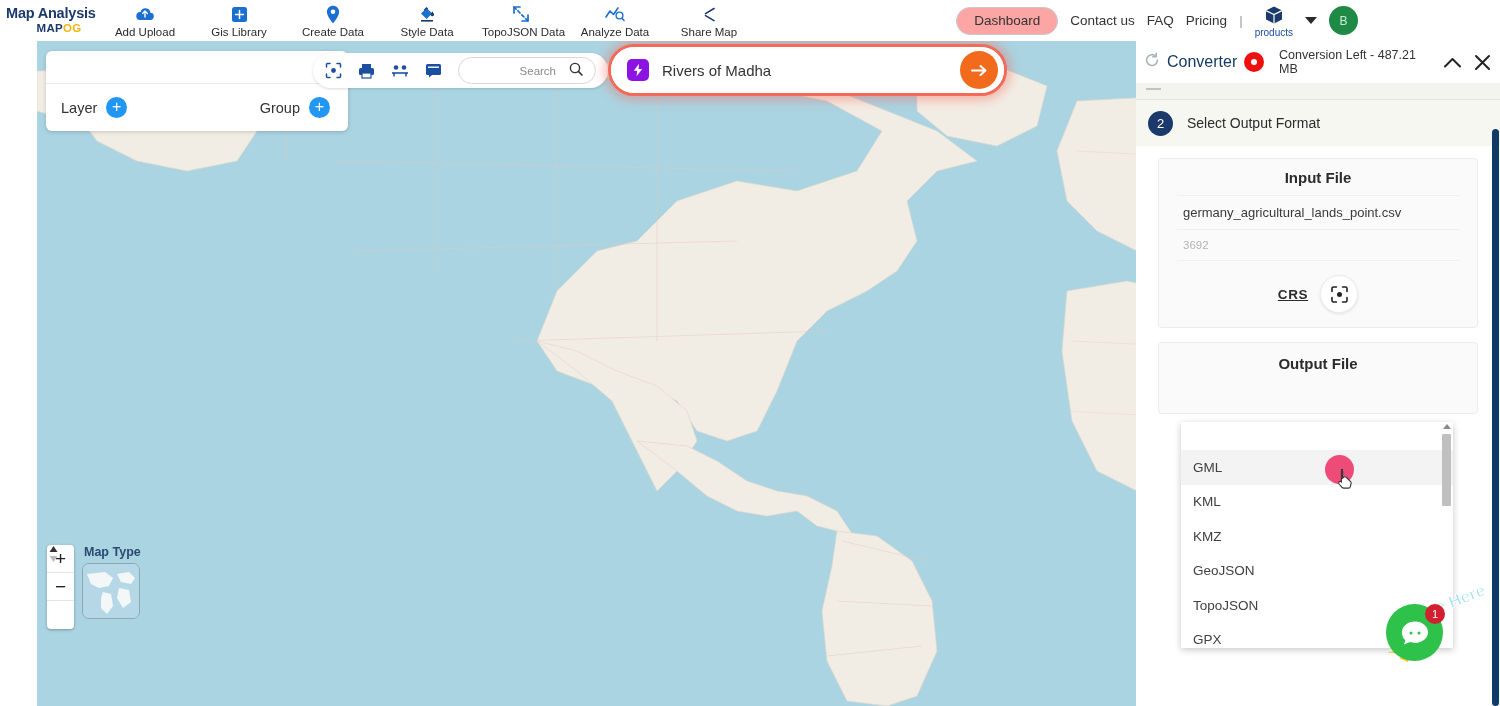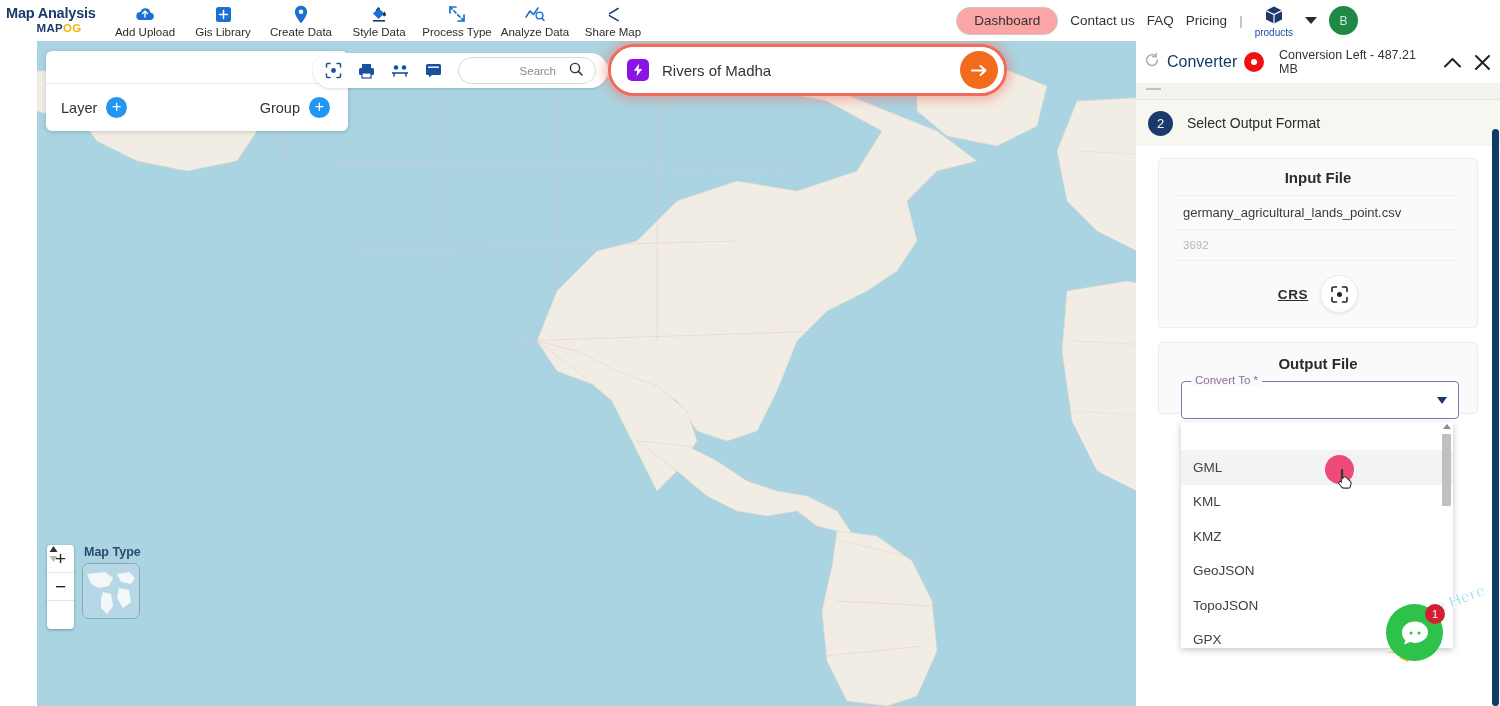--- a/index.html
+++ b/index.html
@@ -20,21 +20,21 @@
   .brand-title {
     font-size: 14.5px; font-weight: bold; color: #1b3a6b; letter-spacing: -0.2px;
     line-height: 15px;
   }
   .brand-logo {
     font-size: 11.5px; font-weight: bold; color: #1b3a6b; letter-spacing: 0.3px;
     text-align: center; line-height: 14px; padding-left: 12px;
   }
   .brand-logo .og { color: #f0b40a; }
 
-  .nav { display: flex; align-items: flex-start; gap: 0px; margin-left: 6px; }
+  .nav { display: flex; align-items: flex-start; gap: 16px; margin-left: 6px; }
   .nav-item {
     width: 78px; text-align: center; cursor: pointer; padding-top: 2px;
   }
   .nav-icon { height: 20px; display: flex; align-items: center; justify-content: center; }
   .nav-icon svg { display: block; }
   .nav-label {
     font-size: 11.5px; color: #2b2b2b; margin-top: 2px; line-height: 13px;
     white-space: nowrap;
   }
 
@@ -359,21 +359,21 @@
         </div>
         <div class="nav-label">Style Data</div>
       </div>
       <div class="nav-item">
         <div class="nav-icon">
           <svg width="18" height="18" viewBox="0 0 18 18">
               <path d="M2 2h6M2 2v6M16 16h-6M16 16v-6" stroke="#1b6fd1" stroke-width="1.7" fill="none" stroke-linecap="round"></path>
               <path d="M2 2 16 16" stroke="#1b6fd1" stroke-width="1.7" stroke-dasharray="3 2.5" stroke-linecap="round"></path>
             </svg>
         </div>
-        <div class="nav-label">Process Type</div>
+        <div class="nav-label">TopoJSON Data</div>
       </div>
       <div class="nav-item">
         <div class="nav-icon">
           <svg width="20" height="18" viewBox="0 0 20 18">
               <path d="M1 12 5 6l3.5 3.5L13 3" stroke="#1b6fd1" stroke-width="1.6" fill="none" stroke-linecap="round" stroke-linejoin="round"></path>
               <circle cx="14.5" cy="10.5" r="3.4" stroke="#1b6fd1" stroke-width="1.4" fill="none"></circle>
               <path d="M17 13.2 19 15.4" stroke="#1b6fd1" stroke-width="1.5" stroke-linecap="round"></path>
             </svg>
         </div>
         <div class="nav-label">Analyze Data</div>
@@ -587,27 +587,20 @@
       </div>
 
       <div class="out-card">
         <div class="card-title">Output File</div>
       </div>
     </div>
 
     <div class="panel-scrollbar"></div>
   </div>
 
-  <div class="select-wrap">
-    <div class="select-box">
-      <span class="select-legend">Convert To *</span>
-      <span class="select-value"></span>
-      <span class="select-caret"></span>
-    </div>
-  </div>
 
   <div class="dropdown">
     <div class="dd-pad"></div>
     <div class="dd-item hl">GML</div>
     <div class="dd-item">KML</div>
     <div class="dd-item">KMZ</div>
     <div class="dd-item">GeoJSON</div>
     <div class="dd-item">TopoJSON</div>
     <div class="dd-item">GPX</div>
     <div class="dd-scroll"></div>

